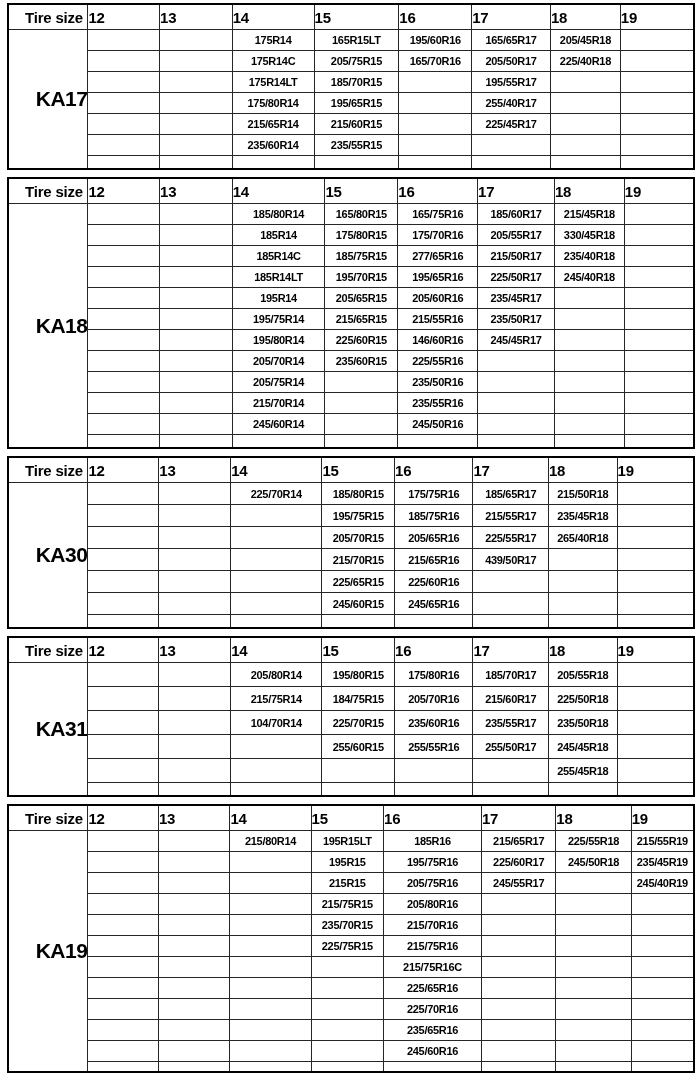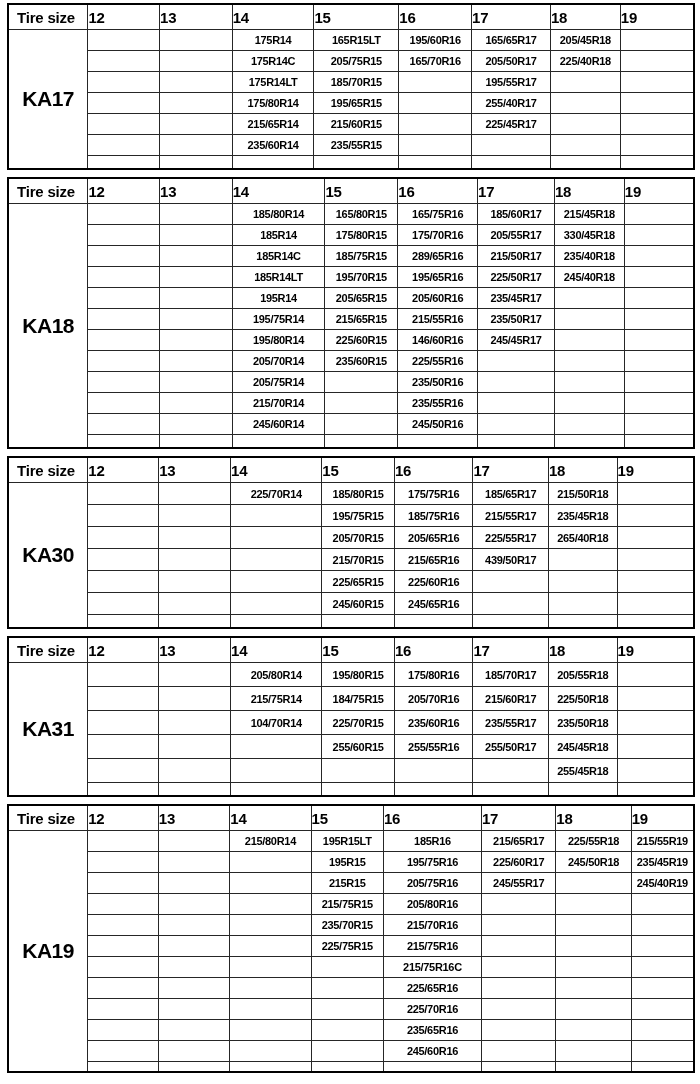--- a/index.html
+++ b/index.html
@@ -30,33 +30,33 @@
   }
   .tire-table thead th {
     height: 24px;
     font-size: 15px;
     font-weight: bold;
     text-align: left;
     letter-spacing: -0.2px;
   }
   .tire-table thead th.corner {
     text-align: left;
-    padding-left: 8px;
+    padding-left: 16px;
   }
   .tire-table tbody td {
     height: 20px;
     font-size: 11px;
     font-weight: bold;
     text-align: center;
     letter-spacing: -0.3px;
   }
   .tire-table th.model {
     font-size: 21px;
     font-weight: bold;
-    text-align: center;
+    text-align: right;
     letter-spacing: -0.5px;
   }
   
   .t2 tbody td { height: 21px; }
   .t3 tbody td { height: 23px; }
   .t4 tbody td { height: 20px; }
   .tire-table tr.short td { height: 12px; }
   .t4 tr.short td { height: 9px; }
 </style>
 </head>
@@ -207,21 +207,21 @@
           <td>175/70R16</td>
           <td>205/55R17</td>
           <td>330/45R18</td>
           <td></td>
         </tr>
         <tr>
           <td></td>
           <td></td>
           <td>185R14C</td>
           <td>185/75R15</td>
-          <td>289/65R16</td>
+          <td>277/65R16</td>
           <td>215/50R17</td>
           <td>235/40R18</td>
           <td></td>
         </tr>
         <tr>
           <td></td>
           <td></td>
           <td>185R14LT</td>
           <td>195/70R15</td>
           <td>195/65R16</td>

